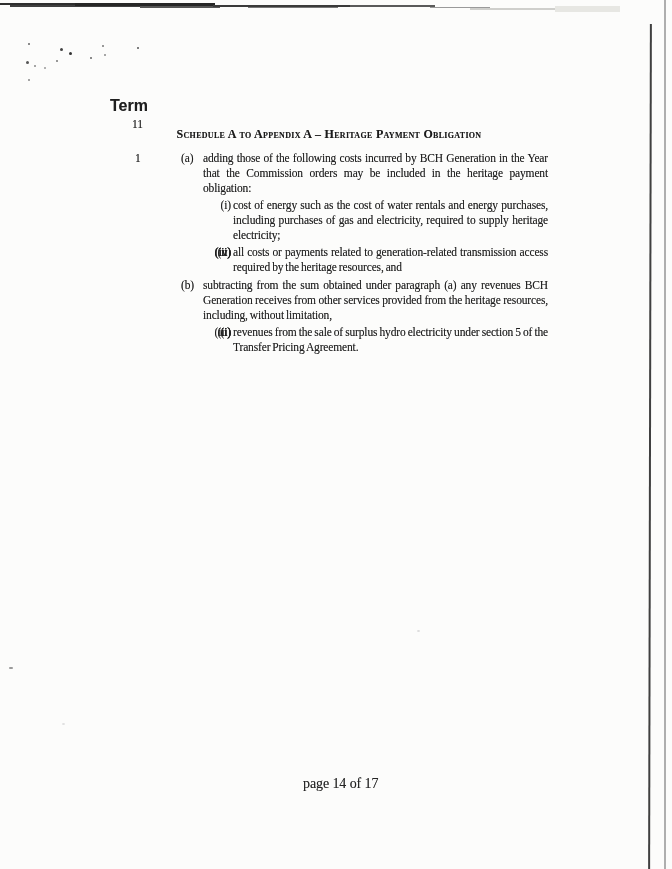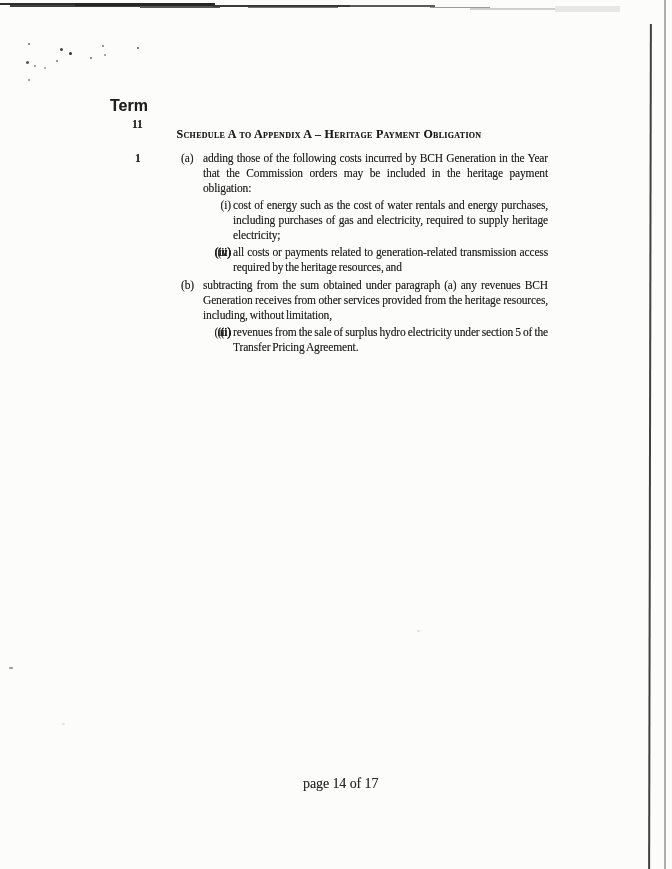--- a/index.html
+++ b/index.html
@@ -13,21 +13,21 @@
     position:absolute; left:110px; top:99px; width:438px;
     font-size:11.5px; line-height:15px;
     letter-spacing:-0.15px; word-spacing:-0.7px;
     text-shadow:0 0 0.4px rgba(20,20,20,0.45);
   }
   .term {
     font-family:"Liberation Sans", sans-serif; font-weight:bold;
     font-size:16px; line-height:13px; letter-spacing:0; word-spacing:0;
   }
   .numbered { position:relative; padding-left:48px; }
-  .numbered .num { position:absolute; font-weight:bold;text-align:right; }
+  .numbered .num { position:absolute; font-weight:normal;text-align:right; }
   .item11 { margin-top:5px; }
   .item11 .num { left:22px; }
   .para1  { margin-top:9px; }
   .para1  .num { left:25px; }
   .heading {
     margin-top:14px; text-align:center; font-weight:bold;
     font-variant:small-caps; font-size:12px; line-height:16px;
     letter-spacing:0.3px; word-spacing:0; color:#1a1a1a;
   }
   .clause { position:relative; padding-left:93px; margin-top:3px; text-align:justify; }

